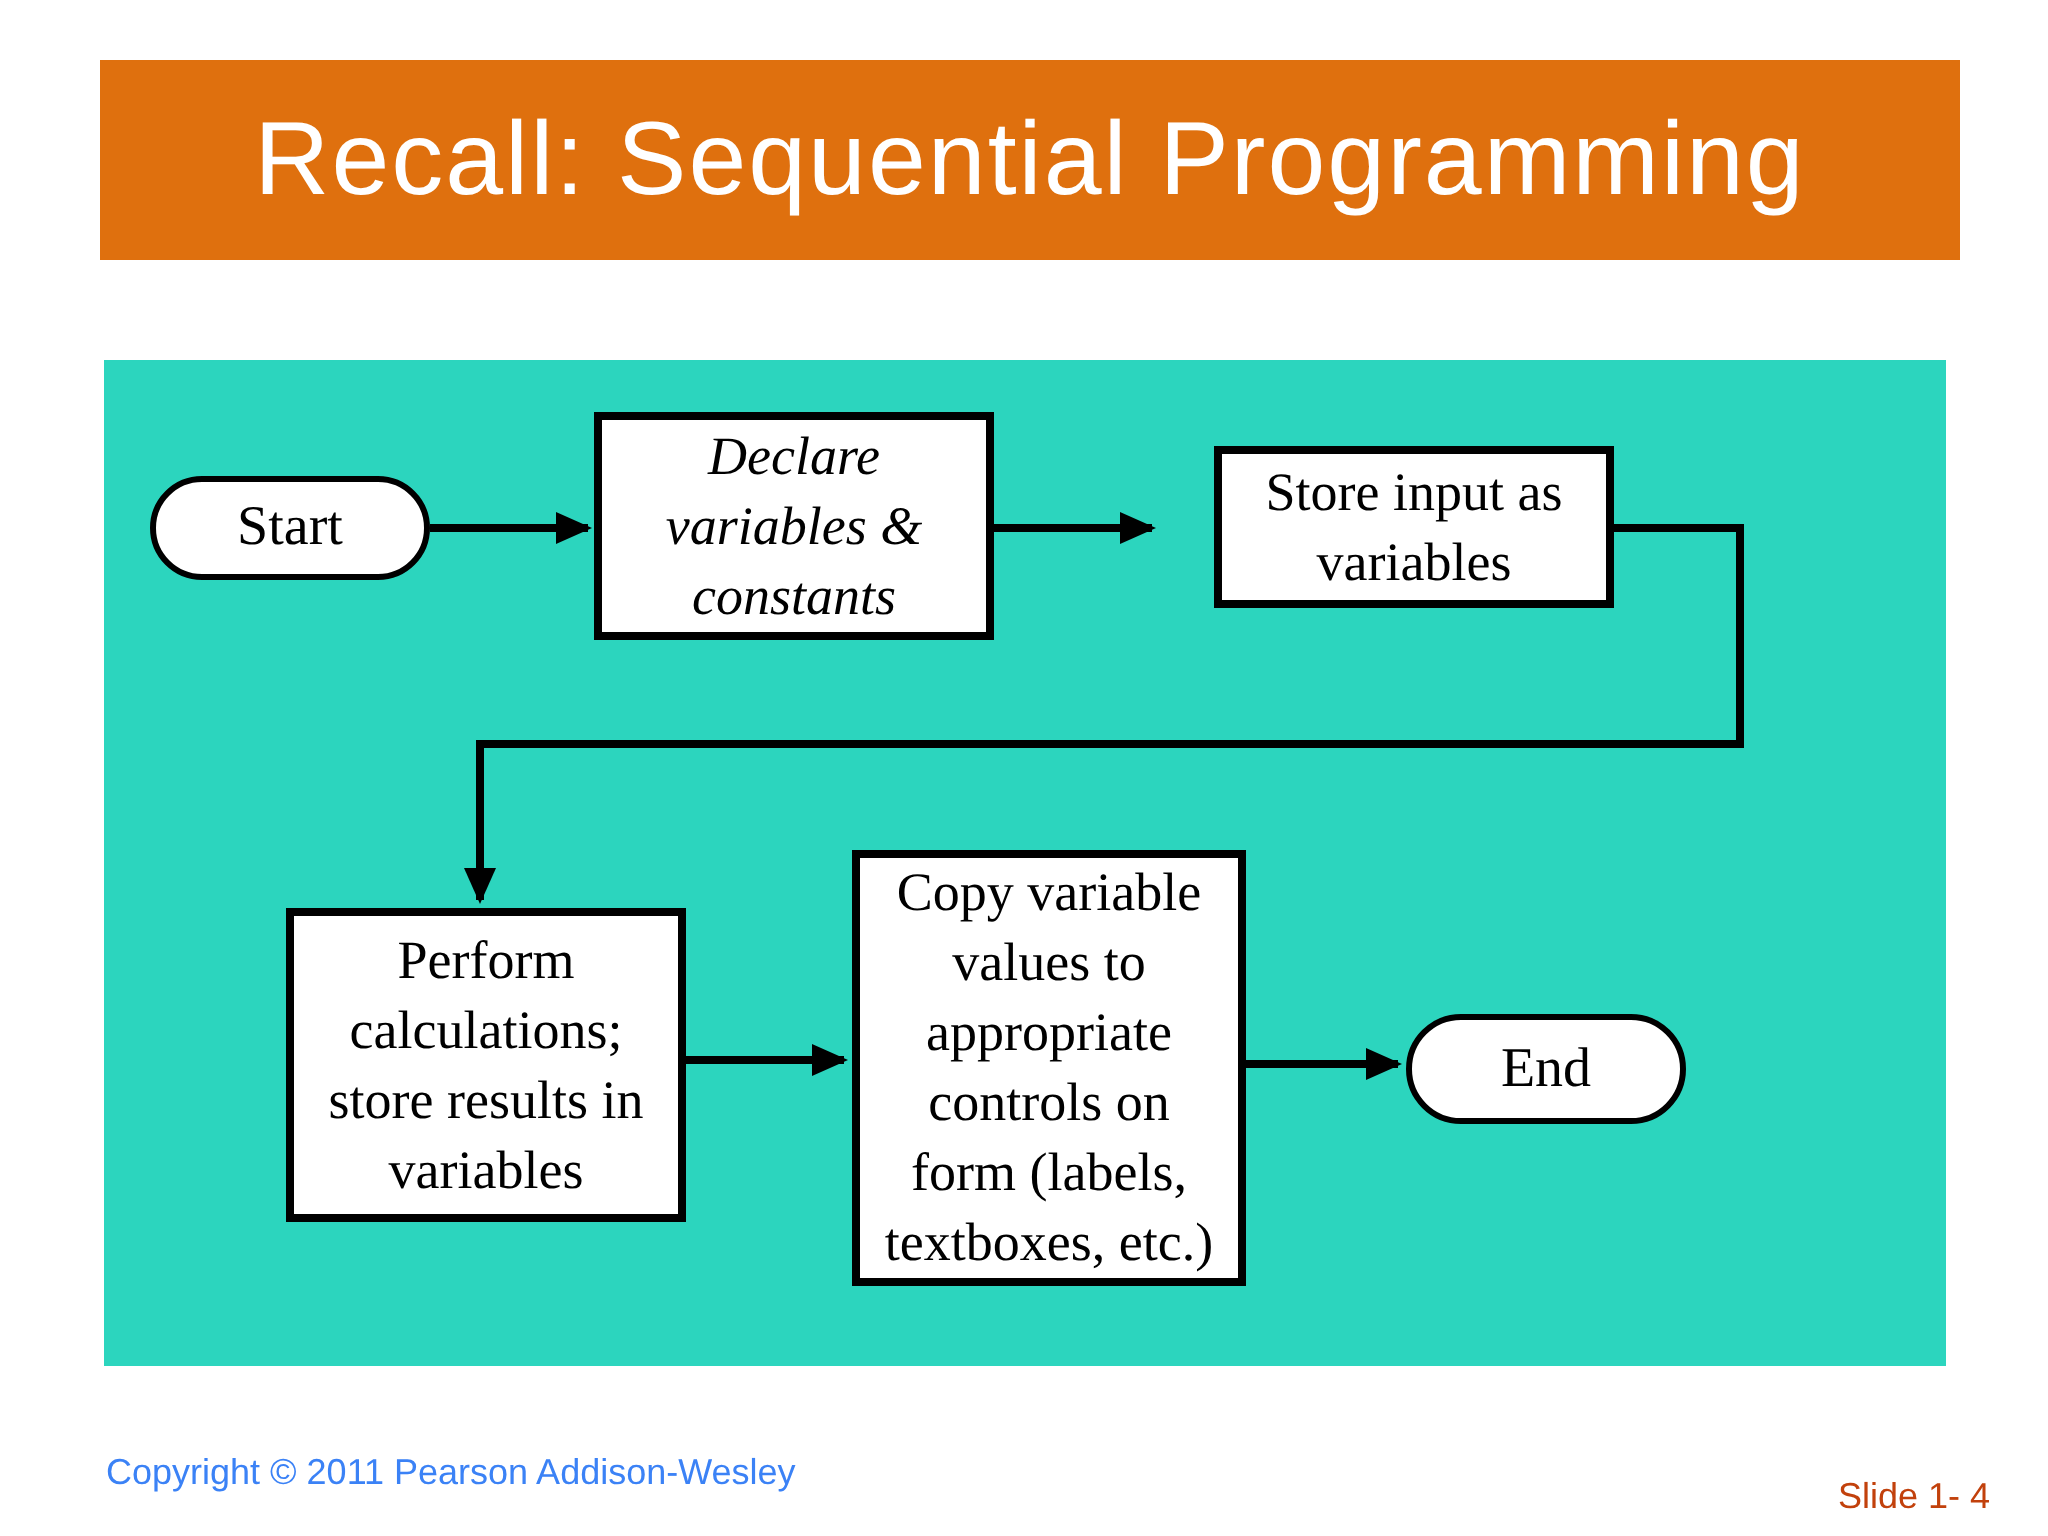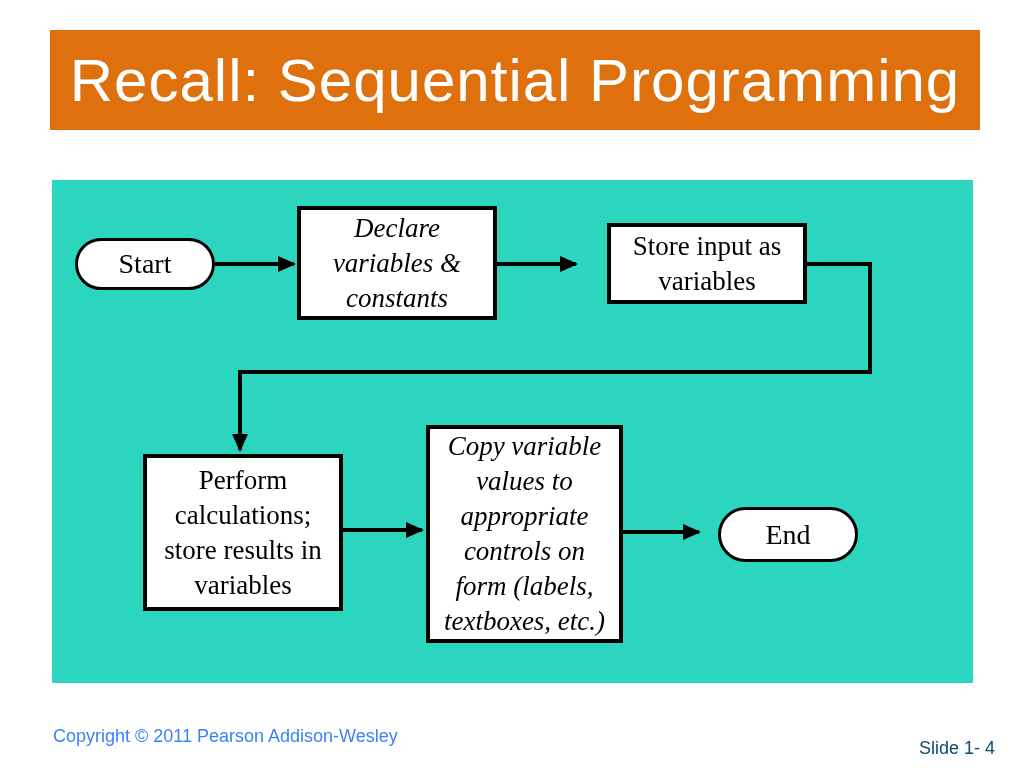--- a/index.html
+++ b/index.html
@@ -6,21 +6,21 @@
   body{
     width:1024px;height:768px;position:relative;background:#ffffff;
     font-family:"Liberation Sans", sans-serif;overflow:hidden;
   }
   
   .title-bar{
     position:absolute;left:50px;top:30px;width:930px;height:100px;
     background:#DF700E;display:flex;align-items:center;justify-content:center;
   }
   .title-bar .title-text{
-    color:#ffffff;font-size:60px;font-weight:400;letter-spacing:1px;
+    color:#ffffff;font-size:52px;font-weight:400;letter-spacing:1px;
     font-family:"Liberation Sans", sans-serif;white-space:nowrap;
   }
   
   .content-panel{
     position:absolute;left:52px;top:180px;width:921px;height:503px;
     background:#2CD5BE;
   }
   
   .node{
     position:absolute;box-sizing:border-box;background:#ffffff;
@@ -28,30 +28,30 @@
     text-align:center;color:#000000;
     font-family:"Liberation Serif","DejaVu Serif",serif;
   }
   .node .lbl{white-space:pre-line;line-height:35px;font-size:27px;}
   .terminator{border-radius:28px;border-width:3px;}
   .terminator .lbl{font-size:28px;line-height:30px;text-align:center;}
   .n-start {left:75px; top:238px;width:140px;height:52px;}
   .n-declare{left:297px;top:206px;width:200px;height:114px;font-style:italic;}
   .n-store {left:607px;top:223px;width:200px;height:81px;}
   .n-perform{left:143px;top:454px;width:200px;height:157px;}
-  .n-copy  {left:426px;top:425px;width:197px;height:218px;font-style:italic;}
-  .n-end   {left:718px;top:507px;width:140px;height:55px;}
+  .n-copy  {left:426px;top:425px;width:197px;height:218px;}
+  .n-end   {left:703px;top:507px;width:140px;height:55px;}
   
   .arrows{position:absolute;left:0;top:0;width:1024px;height:768px;pointer-events:none;}
   
   .footer-copyright{
     position:absolute;left:53px;top:726px;font-size:18px;color:#3b82f6;
   }
   .slide-number{
-    position:absolute;right:29px;top:738px;font-size:18px;color:#0c4a6e;
+    position:absolute;right:29px;top:738px;font-size:18px;color:#c2410c;
   }
 </style>
 </head>
 <body>
 
 <div>
 
   <div class="title-bar">
     <span class="title-text">Recall: Sequential Programming</span>
   </div>

